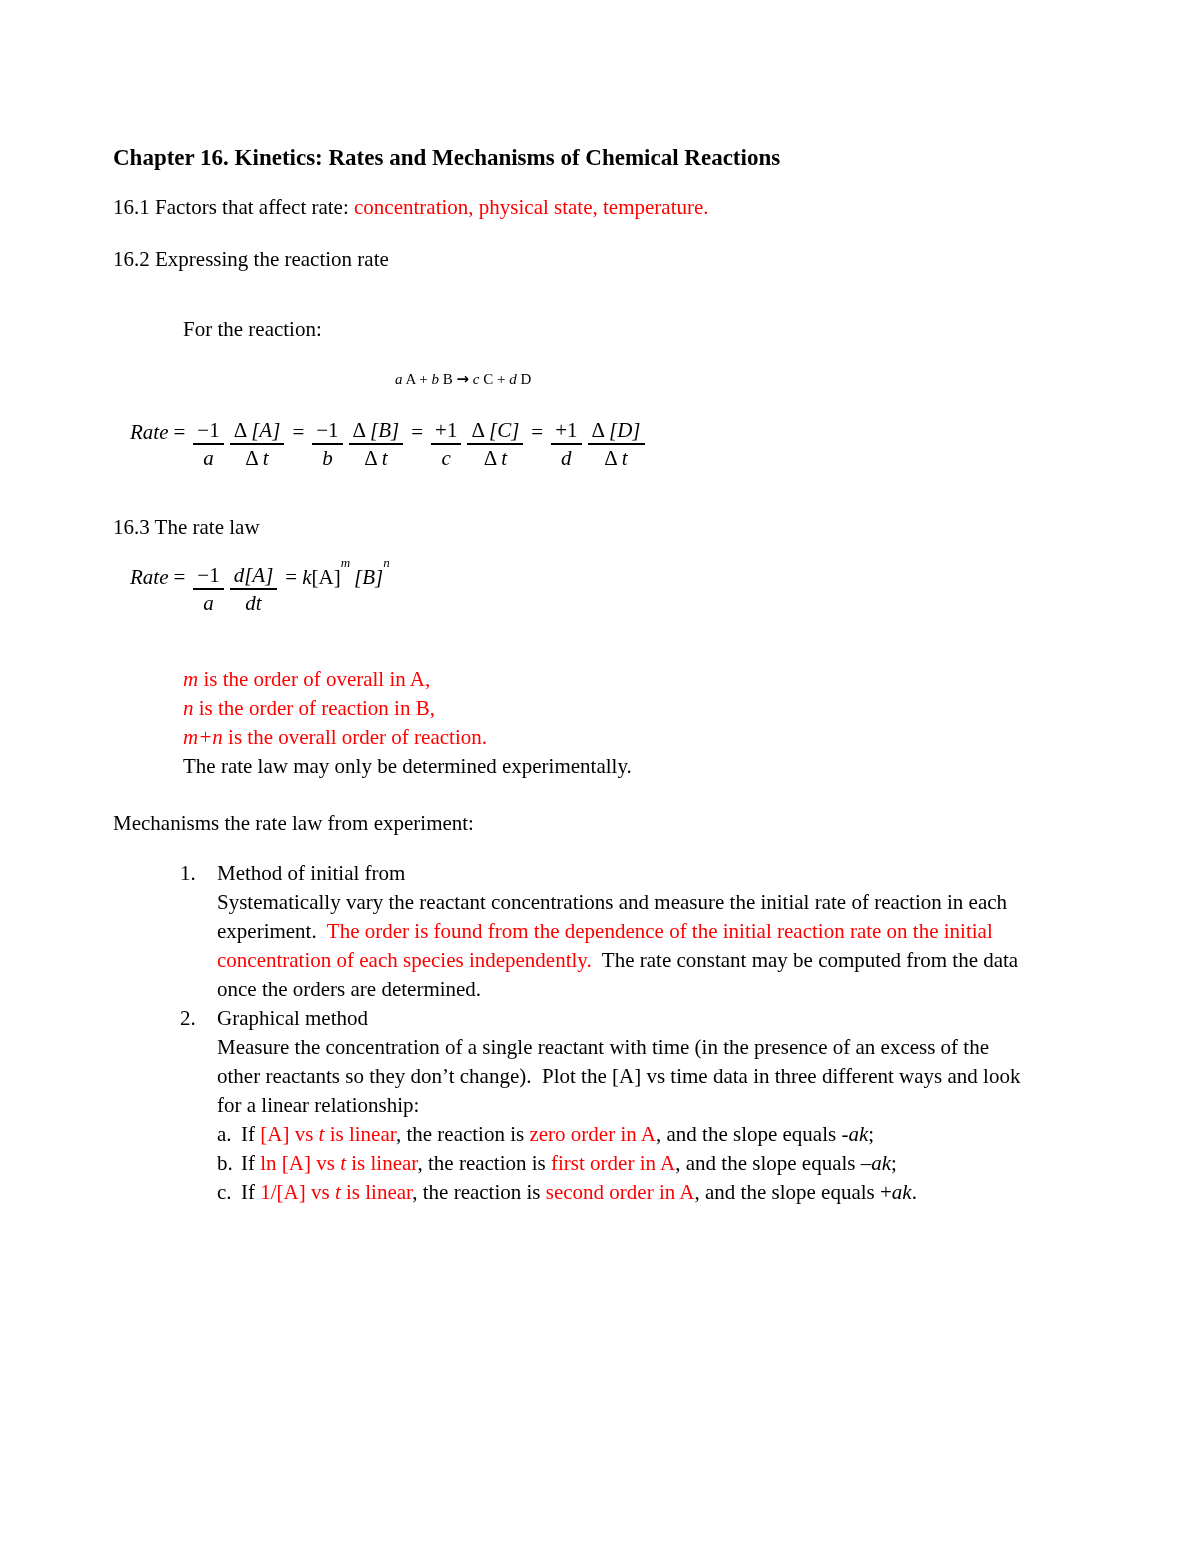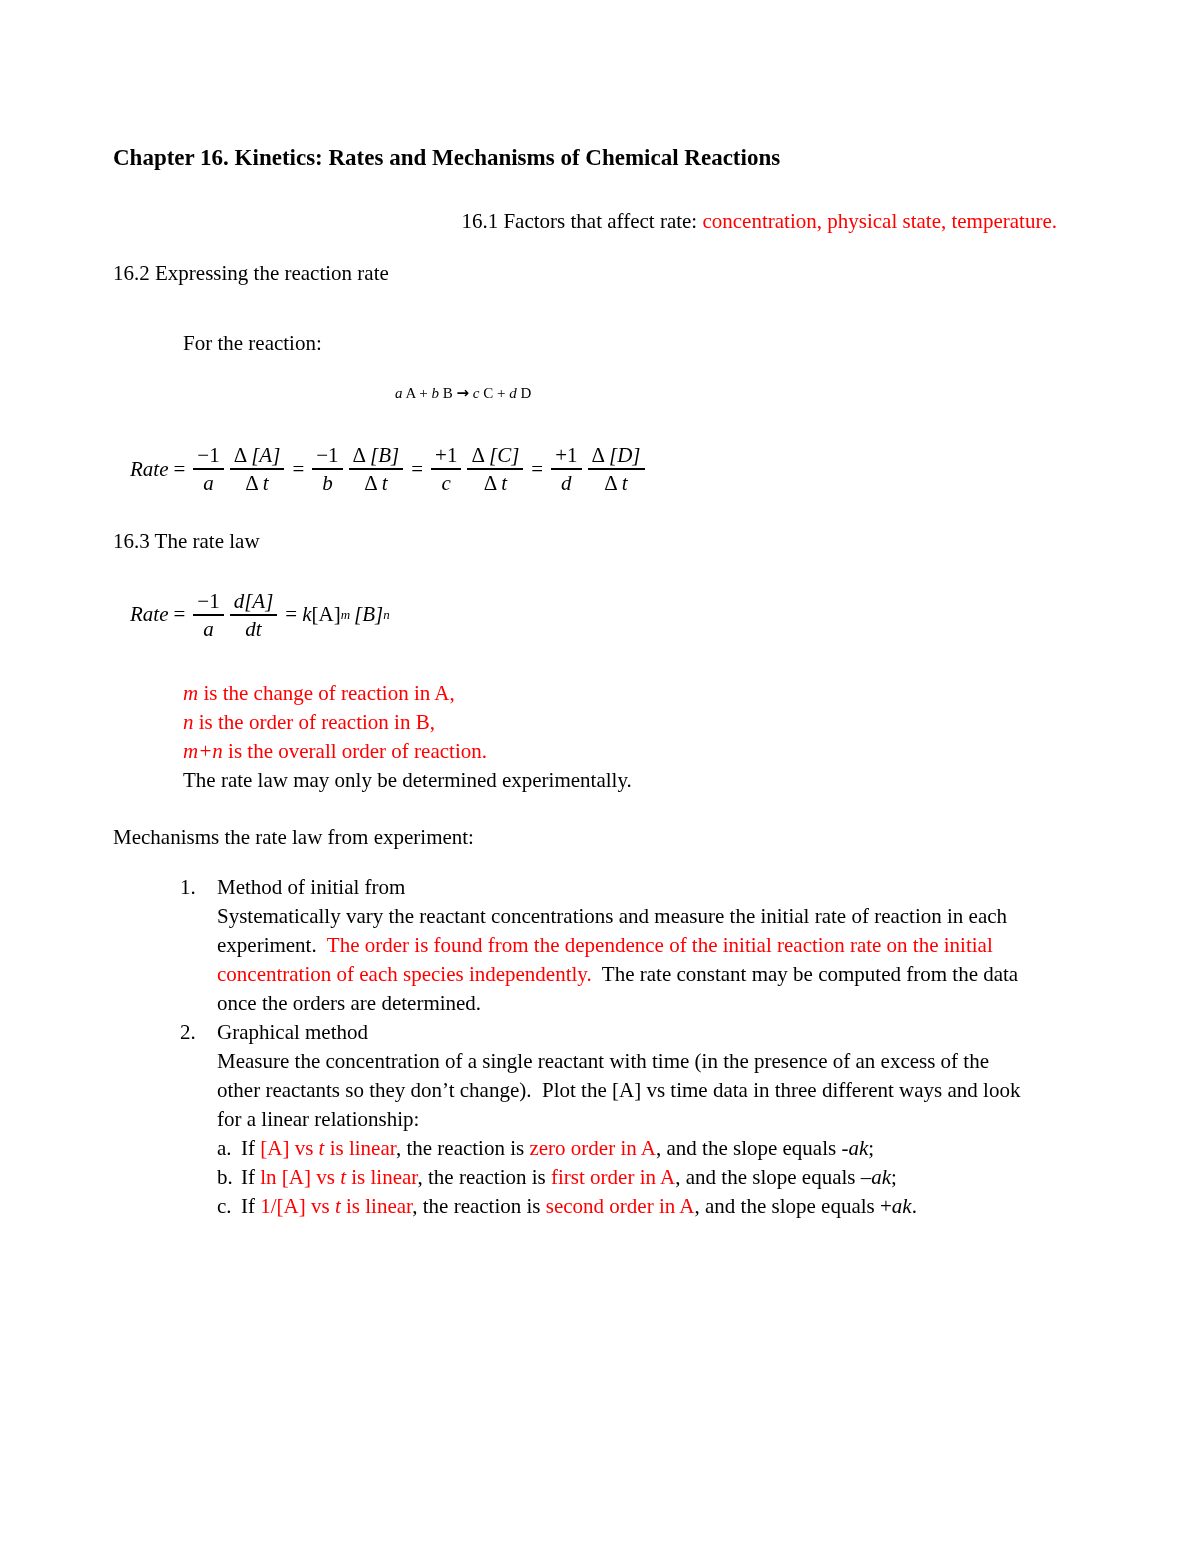--- a/index.html
+++ b/index.html
@@ -9,26 +9,26 @@
     background:#ffffff;
     box-sizing:border-box;
     padding:143px 143px 0 113px;
     font-family:"Liberation Serif","DejaVu Serif",serif;
     font-size:21px;line-height:29px;color:#000;
   }
   .keep{white-space:pre-wrap;}
   .red{color:#ff0000;}
   .it{font-style:italic;}
   .title{font-size:23px;font-weight:bold;margin:0;}
-  .p161{margin-top:35px;text-align:right;}
+  .p161{margin-top:21px;}
   .p162{margin-top:23px;}
   .pfor{padding-left:70px;margin-top:41px;}
   .eqarrow{padding-left:282px;font-size:15px;}
   .arrow{font-family:"DejaVu Sans","Liberation Sans",sans-serif;font-weight:bold;}
-  .eq{display:flex;align-items:center;margin-left:17px;font-size:21px;}
+  .eq{display:flex;margin-left:17px;font-size:21px;}
   .eq1{margin-top:24px;height:74px;}
   .eq2{margin-top:20px;height:75px;}
   .frac{display:inline-flex;flex-direction:column;align-items:center;text-align:center;margin:0 3px;line-height:24px;}
   .fnum{border-bottom:2px solid #000;padding:0 4px 1px 4px;display:block;}
   .fden{padding-top:1px;display:block;}
   .eqsym{margin:0 5px;}
   .gap{margin-left:4px;}
   sup{font-size:13px;font-style:italic;line-height:0;}
   .pwhere{margin-top:27px;padding-left:70px;}
   .pdet{margin-top:28px;}
@@ -108,21 +108,21 @@
       </span>
     <span class="eqsym">=</span>
     <span class="it">k</span>
       <span>[A]</span>
       <sup>m</sup>
       <span class="it gap">[B]</span>
       <sup>n</sup>
   </div>
 
   <div class="pwhere">
-    <div class="keep"><span class="red it">m</span><span class="red"> is the change of reaction in A,</span></div>
+    <div class="keep"><span class="red it">m</span><span class="red"> is the order of overall in A,</span></div>
     <div class="keep"><span class="red it">n</span><span class="red"> is the order of reaction in B,</span></div>
     <div class="keep"><span class="red it">m+n</span><span class="red"> is the overall order of reaction.</span></div>
     <div>The rate law may only be determined experimentally.</div>
   </div>
 
   <p class="pdet">Mechanisms the rate law from experiment:</p>
 
   <div class="plist">
 
     <div class="li">

